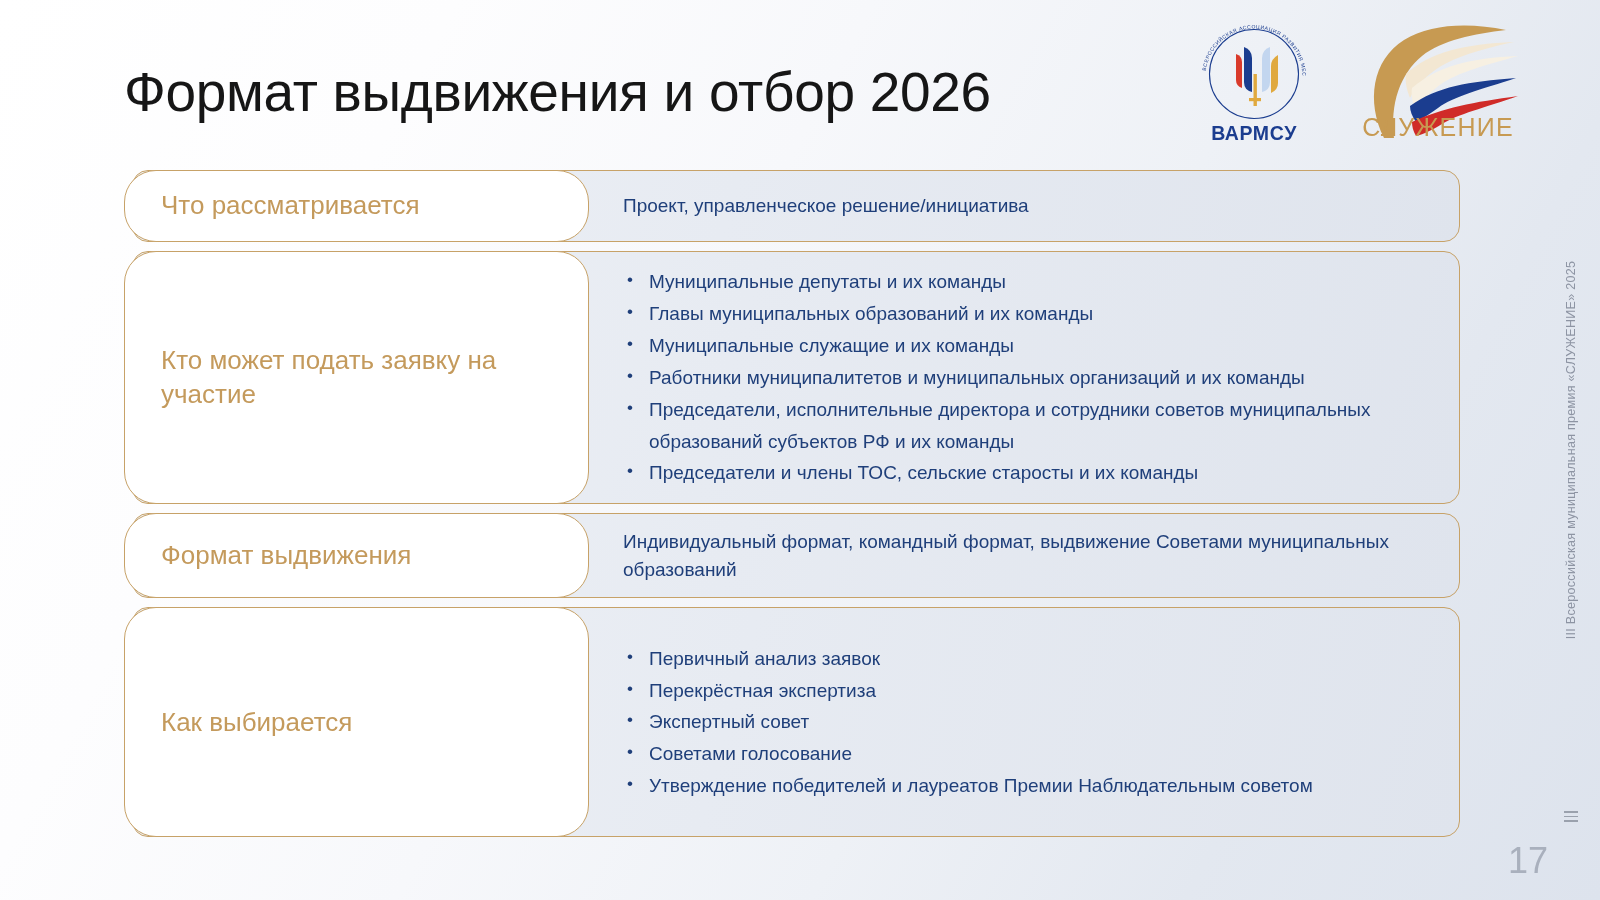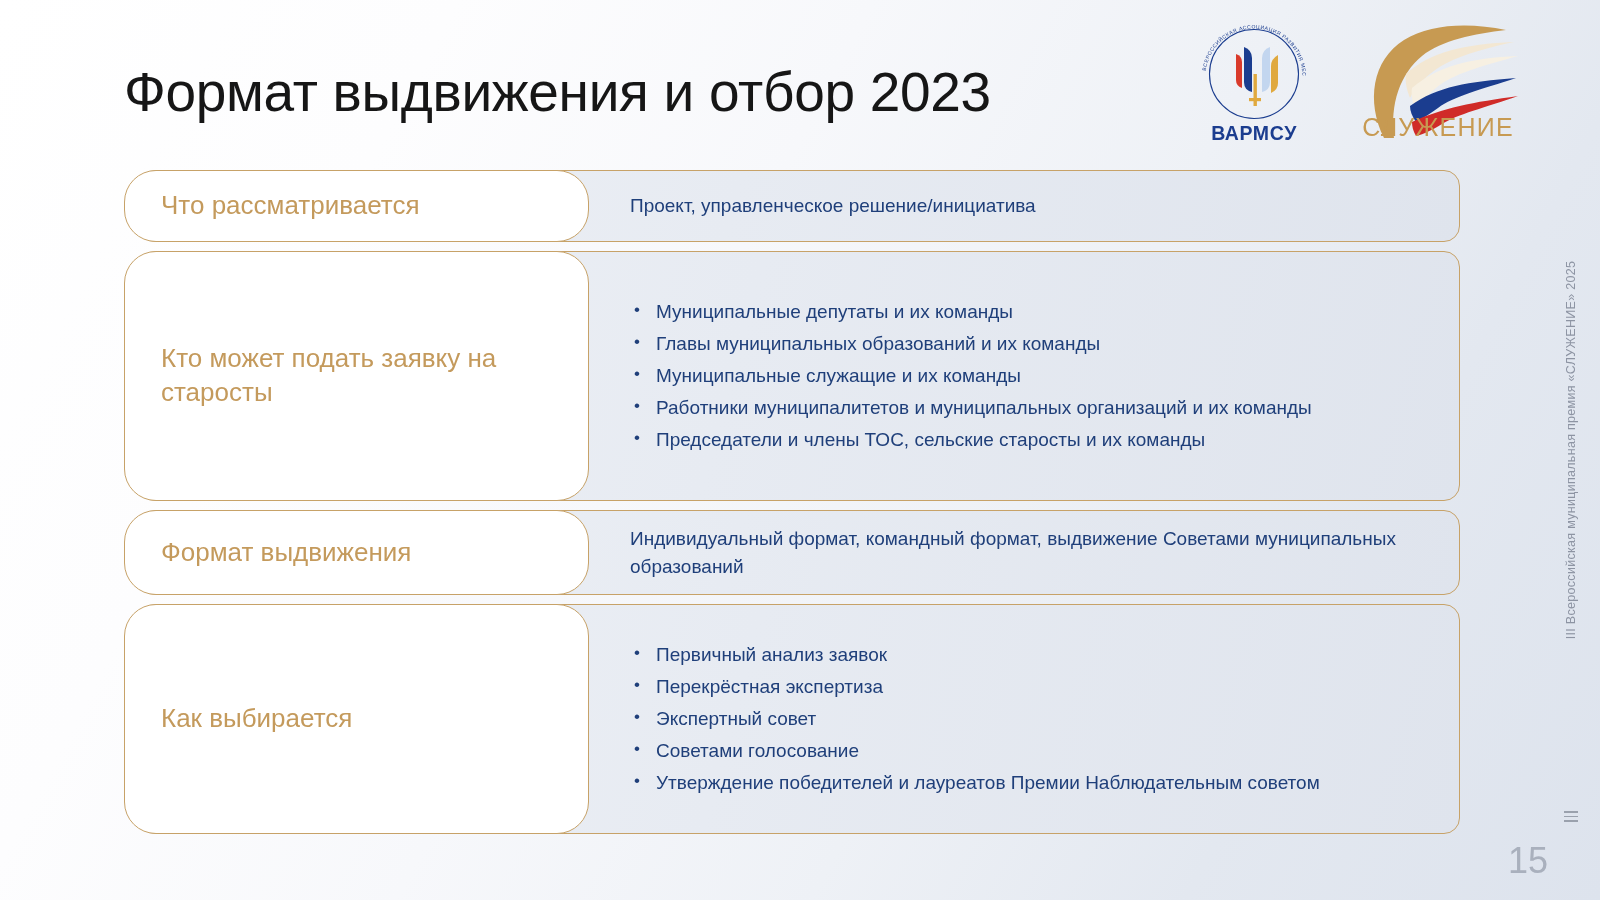--- a/index.html
+++ b/index.html
@@ -74,21 +74,21 @@
   }
 
   .row {
     position: relative;
     margin-bottom: 9px;
   }
 
   
   .panel {
     position: relative;
-    margin-left: 15px;
+    margin-left: 8px;
     border: 1px solid #c7a268;
     border-radius: 16px;
     background: linear-gradient(105deg, #eef1f6 0%, #e7ebf2 45%, #dfe4ed 100%);
     min-height: 72px;
     display: flex;
     align-items: center;
     padding: 14px 30px 14px 490px;
   }
 
   .row-tall .panel {
@@ -188,21 +188,21 @@
     display: block;
     height: 1.6px;
     background: #9aa1ad;
   }
 </style>
 </head>
 <body>
 
 <div class="slide">
 
-  <h1 class="title">Формат выдвижения и отбор 2023</h1>
+  <h1 class="title">Формат выдвижения и отбор 2026</h1>
 
   <div class="logos">
 
     <div class="logo-varmsu">
       <svg viewBox="0 0 124 132" width="124" height="132" aria-hidden="true">
         <defs>
           <path id="ringpath" d="M 62 66 m -47 0 a 47 47 0 1 1 94 0 a 47 47 0 1 1 -94 0"></path>
           <path id="ringpath2" d="M 62 63 m -48.5 0 a 48.5 48.5 0 0 1 97 0"></path>
         </defs>
         <circle cx="62" cy="60" r="44.5" fill="none" stroke="#1b3d8f" stroke-width="1.1"></circle>
@@ -248,25 +248,26 @@
       </div>
     </div>
 
     <div class="row row-tall">
       <div class="panel">
         <ul class="bullets">
           <li>Муниципальные депутаты и их команды</li>
           <li>Главы муниципальных образований и их команды</li>
           <li>Муниципальные служащие и их команды</li>
           <li>Работники муниципалитетов и муниципальных организаций и их команды</li>
+          <li>Председатели, исполнительные директора и сотрудники советов муниципальных образований субъектов РФ и их команды</li>
           <li>Председатели и члены ТОС, сельские старосты и их команды</li>
         </ul>
       </div>
       <div class="label-card">
-        <div class="label-text">Кто может подать заявку на старосты</div>
+        <div class="label-text">Кто может подать заявку на участие</div>
       </div>
     </div>
 
     <div class="row">
       <div class="panel">
         <div class="panel-text">Индивидуальный формат, командный формат, выдвижение Советами муниципальных образований</div>
       </div>
       <div class="label-card">
         <div class="label-text">Формат выдвижения</div>
       </div>
@@ -290,15 +291,15 @@
   </div>
 
   <div class="side-caption">III Всероссийская муниципальная премия «СЛУЖЕНИЕ» 2025</div>
 
   <div class="menu-icon">
     <span></span>
     <span></span>
     <span></span>
   </div>
 
-  <div class="page-number">15</div>
+  <div class="page-number">17</div>
 
 </div>
 
 </body></html>

